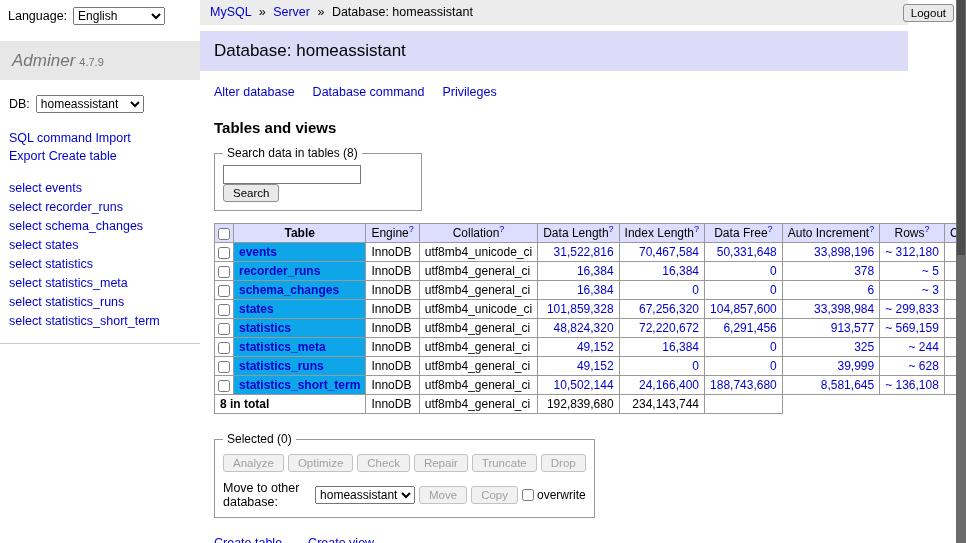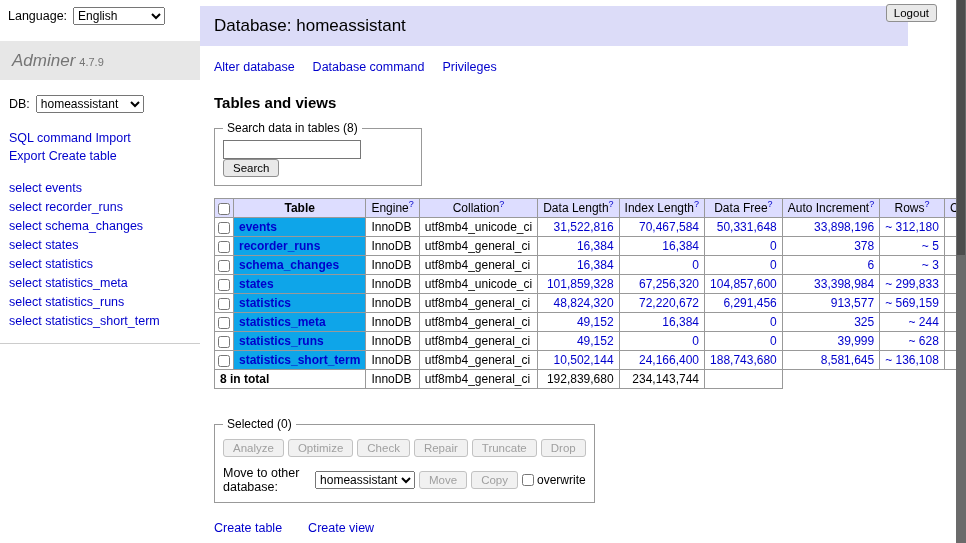--- a/index.html
+++ b/index.html
@@ -62,29 +62,29 @@
   .tables tbody th { background: #0ea5e9; text-align: left; font-weight: normal; }
   .tables td.num { text-align: right; }
   .tables .c-chk { width: 20px; text-align: center; padding: 2px 3px; }
   .tables sup { font-size: 9px; line-height: 0; }
   .tables input[type="checkbox"] { width: 12px; height: 12px; vertical-align: middle; }
   .tables .c1 { width: 118px; } .tables .c2 { width: 46px; } .tables .c3 { width: 94px; }
   .tables .c4 { width: 74px; } .tables .c5 { width: 76px; } .tables .c6 { width: 64px; }
   .tables .c7 { width: 82px; } .tables .c8 { width: 56px; } .tables .c9 { width: 50px; }
 
   
-  .selected-fs { width: 322px; margin-top: 28px; }
+  .selected-fs { width: 322px; margin-top: 18px; }
   .sel-btn-row { display: flex; gap: 4px; margin: 3px 0 9px; }
   .move-row { display: flex; align-items: center; gap: 4px; font-size: 12.5px; }
   .move-row select { width: 126px; font-size: 12px; font-family: inherit; }
   .chk-label { display: flex; align-items: center; gap: 3px; font-size: 12px; }
   .chk-label input { width: 12px; height: 12px; }
 
   
-  .logout { position: absolute; top: 4px; right: 19px; padding: 2px 7px; }
+  .logout { position: absolute; top: 4px; right: 2px; padding: 2px 7px; }
 
   
   .scrollbar { position: absolute; top: 0; right: 0; width: 10px; height: 543px; background: #6b6b6b; }
   .scroll-thumb { position: absolute; top: 0; left: 1px; right: 1px; height: 255px; background: #4d4d4d; }
 </style>
 </head>
 <body>
 
 <div class="root">
 
@@ -120,20 +120,27 @@
         <a href="#">select schema_changes</a>
         <a href="#">select states</a>
         <a href="#">select statistics</a>
         <a href="#">select statistics_meta</a>
         <a href="#">select statistics_runs</a>
         <a href="#">select statistics_short_term</a>
       </div>
   </div>
 
   <div class="col-main">
+    <div class="breadcrumb">
+      <a href="#">MySQL</a>
+      <span class="sep">»</span>
+      <a href="#">Server</a>
+      <span class="sep">»</span>
+      <span>Database: homeassistant</span>
+    </div>
     <div class="title-band">Database: homeassistant</div>
 
     <div class="content">
       <div class="nav-links">
         <a href="#">Alter database</a>
         <a href="#">Database command</a>
         <a href="#">Privileges</a>
       </div>
 
       <div class="section-h">Tables and views</div>

